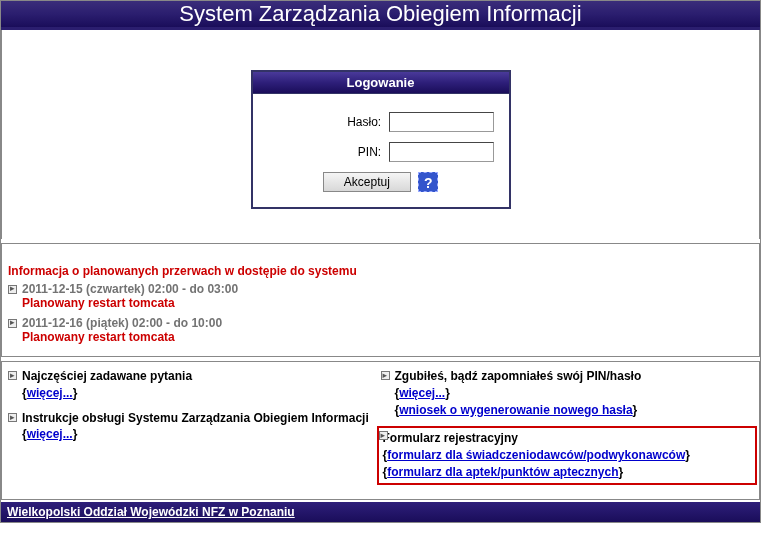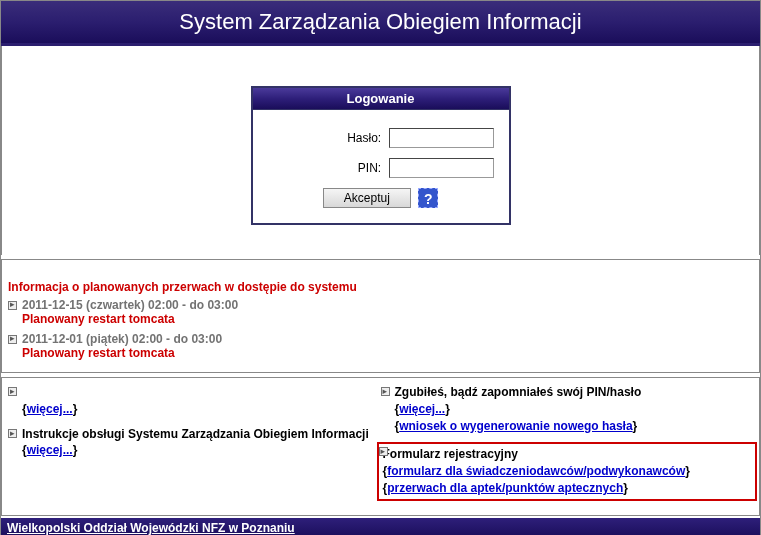--- a/index.html
+++ b/index.html
@@ -12,21 +12,21 @@
   }
   .page {
     width: 761px;
     border: 1px solid #888;
   }
   .title-bar {
     background: linear-gradient(to bottom, #3a2d7a 0%, #2b1e6f 50%, #1a0d5a 100%);
     color: #fff;
     font-size: 22px;
     text-align: center;
-    padding: 8px 0;
+    padding: 0 0;
     font-family: Verdana, sans-serif;
     border-bottom: 3px solid #2b1e6f;
   }
   .main-area {
     background: #fff;
     padding: 40px 10px 30px 10px;
     text-align: center;
     border: 1px solid #888;
     border-top: none;
     border-bottom: none;
@@ -220,50 +220,50 @@
 
   <div class="section-box">
     <div class="section-title-red">Informacja o planowanych przerwach w dostępie do systemu</div>
     <div class="news-item">
       <span class="bullet"></span>
       <span class="news-date">2011-12-15 (czwartek) 02:00 - do 03:00</span><br>
       <span class="news-desc">Planowany restart tomcata</span>
     </div>
     <div class="news-item">
       <span class="bullet"></span>
-      <span class="news-date">2011-12-01 (piątek) 02:00 - do 03:00</span><br>
+      <span class="news-date">2011-12-16 (piątek) 02:00 - do 10:00</span><br>
       <span class="news-desc">Planowany restart tomcata</span>
     </div>
   </div>
 
   <div class="links-box">
     <div class="links-col">
       <div class="link-item">
         <span class="bullet"></span>
-        <br>
+        <b>Najczęściej zadawane pytania</b><br>
         <b>{</b><span class="lnk">więcej...</span><b>}</b>
       </div>
       <div class="link-item">
         <span class="bullet"></span>
         <b>Instrukcje obsługi Systemu Zarządzania Obiegiem Informacji</b><br>
         <b>{</b><span class="lnk">więcej...</span><b>}</b>
       </div>
     </div>
     <div class="links-col">
       <div class="link-item">
         <span class="bullet"></span>
         <b>Zgubiłeś, bądź zapomniałeś swój PIN/hasło</b><br>
         <b>{</b><span class="lnk">więcej...</span><b>}</b><br>
         <b>{</b><span class="lnk">wniosek o wygenerowanie nowego hasła</span><b>}</b>
       </div>
       <div class="link-item reg-highlight">
         <span class="bullet"></span>
         <b>Formularz rejestracyjny</b><br>
         <b>{</b><span class="lnk">formularz dla świadczeniodawców/podwykonawców</span><b>}</b><br>
-        <b>{</b><span class="lnk">przerwach dla aptek/punktów aptecznych</span><b>}</b>
+        <b>{</b><span class="lnk">formularz dla aptek/punktów aptecznych</span><b>}</b>
       </div>
     </div>
   </div>
 
   <div class="footer-bar">
     <span>Wielkopolski Oddział Wojewódzki NFZ w Poznaniu</span>
   </div>
 
 </div>
 

